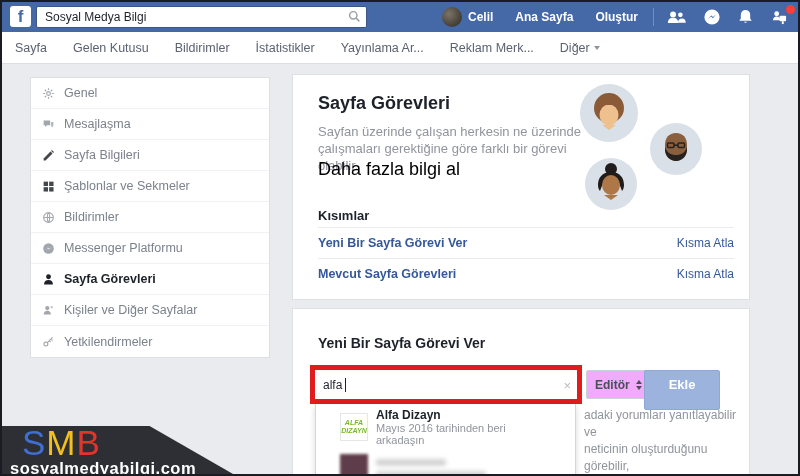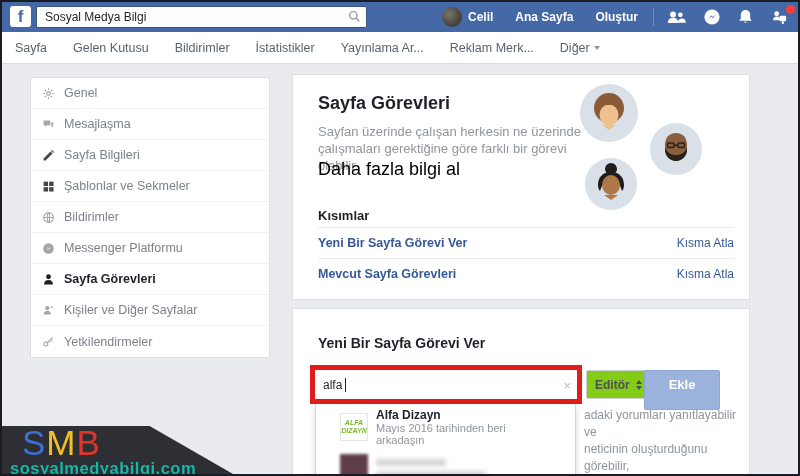--- a/index.html
+++ b/index.html
@@ -74,21 +74,21 @@
   
   .red-box { position:absolute; left:308px; top:363px; width:272px; height:39px;
              border:5px solid #e01c1c; background:#fff; z-index:12; }
   .fake-input { position:relative; width:100%; height:100%; background:#fff;
                 display:flex; align-items:center; padding:0 22px 0 8px; font-size:12px; color:#1d2129; }
   .cursor-bar { width:1px; height:14px; background:#1d2129; margin-left:3px; }
   .clear-x { position:absolute; right:6px; top:50%; transform:translateY(-50%);
              color:#b8bcc2; font-size:13px; cursor:pointer; }
 
   .role-btn { position:absolute; left:584px; top:368px; height:29px; padding:0 8px;
-              background:#84cc16; border:1px solid #ccd0d5; border-radius:2px;
+              background:#f0abfc; border:1px solid #ccd0d5; border-radius:2px;
               font-size:12px; font-weight:bold; color:#4b4f56; display:flex;
               align-items:center; gap:6px; cursor:pointer; z-index:11; }
   .sorter { display:flex; flex-direction:column; gap:2px; }
   .sorter i { display:block; width:0; height:0; border-left:3.5px solid transparent;
               border-right:3.5px solid transparent; }
   .sorter .up { border-bottom:4px solid #4b4f56; }
   .sorter .dn { border-top:4px solid #4b4f56; }
   .add-btn { position:absolute; left:642px; top:368px; width:76px; height:40px;
              background:#9cb4dd; border:1px solid #8ea8d4; border-radius:2px; color:#fff;
              font-size:13px; font-weight:bold; text-align:center; line-height:27px;
@@ -113,21 +113,21 @@
   .blur-bars i { display:block; height:7px; background:#d4d4d4; filter:blur(2px); border-radius:2px; }
 
   
   .watermark { position:absolute; left:0; top:424px; width:238px; height:52px;
                background:#2e2f35; clip-path:polygon(0 0,62% 0,100% 100%,0 100%); z-index:40;
                padding:0 0 0 8px; }
   .smb { font-size:35px; font-weight:normal; line-height:34px; letter-spacing:1px;margin-left:12px; }
   .smb .s { color:#3f6fd1; } .smb .m { color:#f2c11e; position:relative; } .smb .b { color:#e2342b; }
   .pin { position:absolute; left:14px; top:-2px; width:5px; height:5px; border-radius:50%;
          background:#fff; }
-  .site { color:#14b8a6; font-size:16.5px; font-weight:bold; letter-spacing:.5px; line-height:16px; }
+  .site { color:#ffffff; font-size:16.5px; font-weight:bold; letter-spacing:.5px; line-height:16px; }
 
   svg { display:block; }
 </style>
 </head>
 <body>
 
 <div id="screen">
 
   <div class="topbar">
     <div class="fb-logo">f</div>

